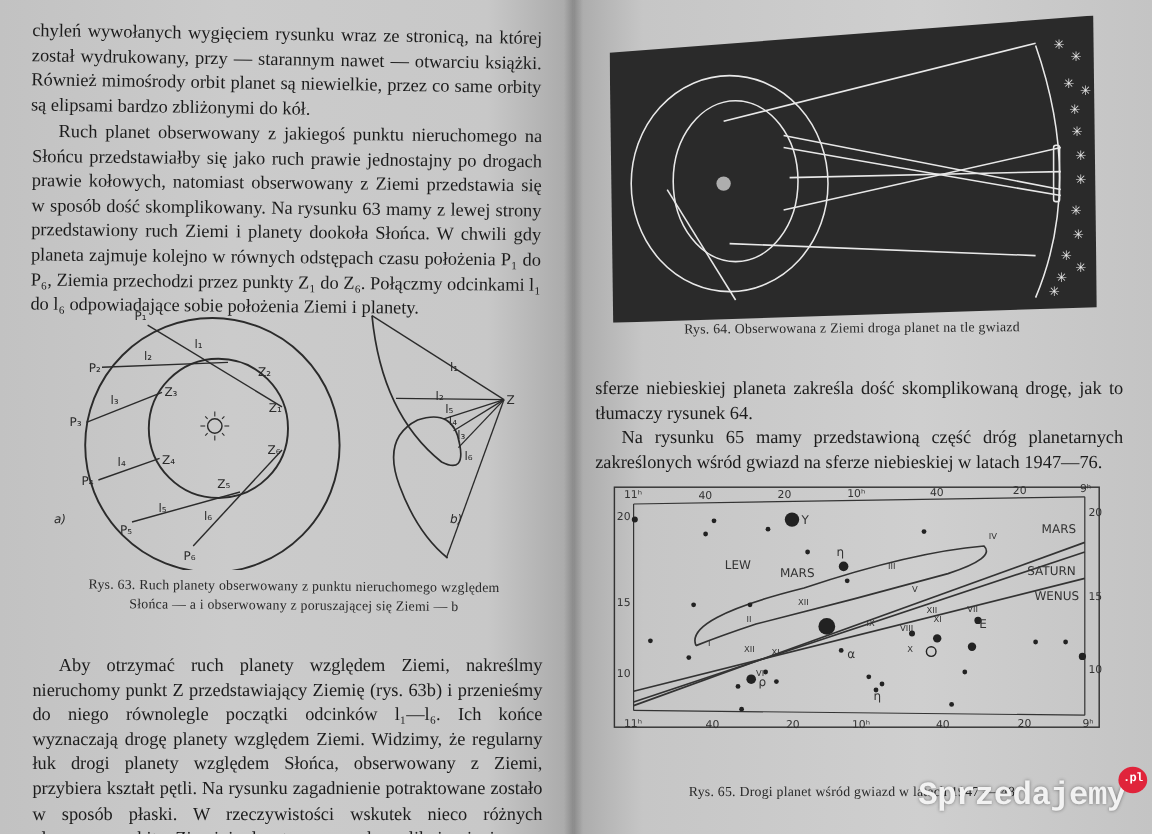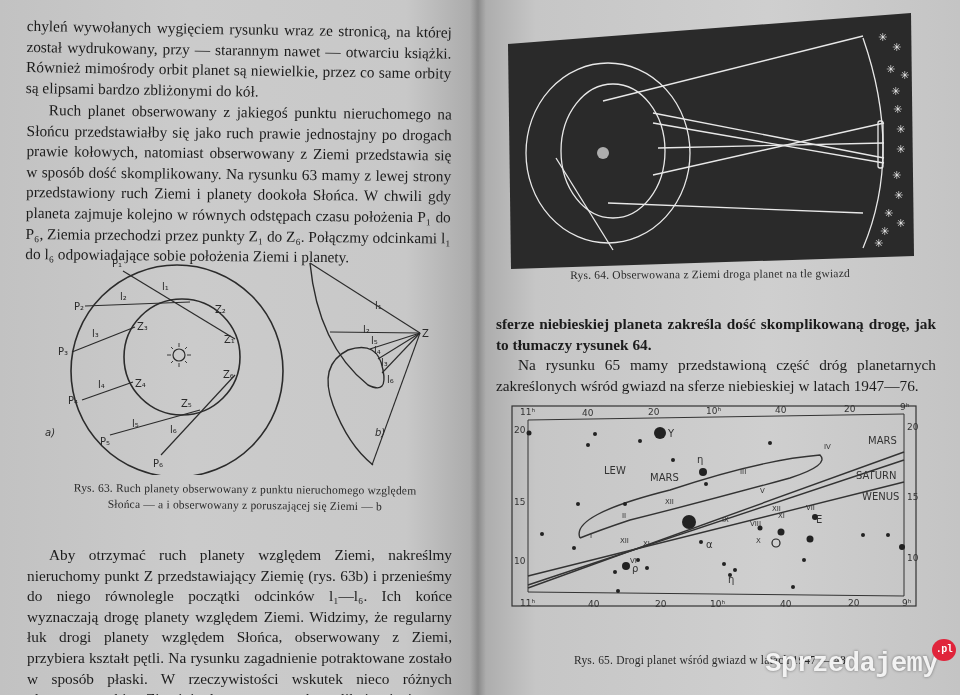--- a/index.html
+++ b/index.html
@@ -163,21 +163,21 @@
       <text x="388" y="214">✳</text>
     <text x="372" y="222">✳</text>
       <text x="366" y="234">✳</text>
   </g>
 </svg>
 
 <div class="caption" style="left:520px; top:266px; width:380px; transform:rotate(-0.4deg);">
   <div>Rys. 64. Obserwowana z Ziemi droga planet na tle gwiazd</div>
 </div>
 
-<div class="para" style="left:496px; top:314px; width:440px;font-weight:bold;">
+<div class="para" style="left:496px; top:314px; width:440px;">
   <span>sferze niebieskiej planeta zakreśla dość skomplikowaną drogę, jak to tłumaczy rysunek 64.</span>
 </div>
 <div class="para" style="left:496px; top:355px; width:440px;">
   <span class="indent"></span><span>Na rysunku 65 mamy przedstawioną część dróg planetarnych zakreślonych wśród gwiazd na sferze niebieskiej w latach 1947—76.</span>
 </div>
 
 <svg style="position:absolute; left:510px; top:400px;" width="410" height="208" viewBox="0 0 410 208">
   <rect x="2" y="6" width="404" height="200" fill="none" stroke="#333" stroke-width="1.2"></rect>
   <line x1="18" y1="20" x2="394" y2="14" stroke="#333" stroke-width="1"></line>
   <line x1="18" y1="192" x2="394" y2="196" stroke="#333" stroke-width="1"></line>

